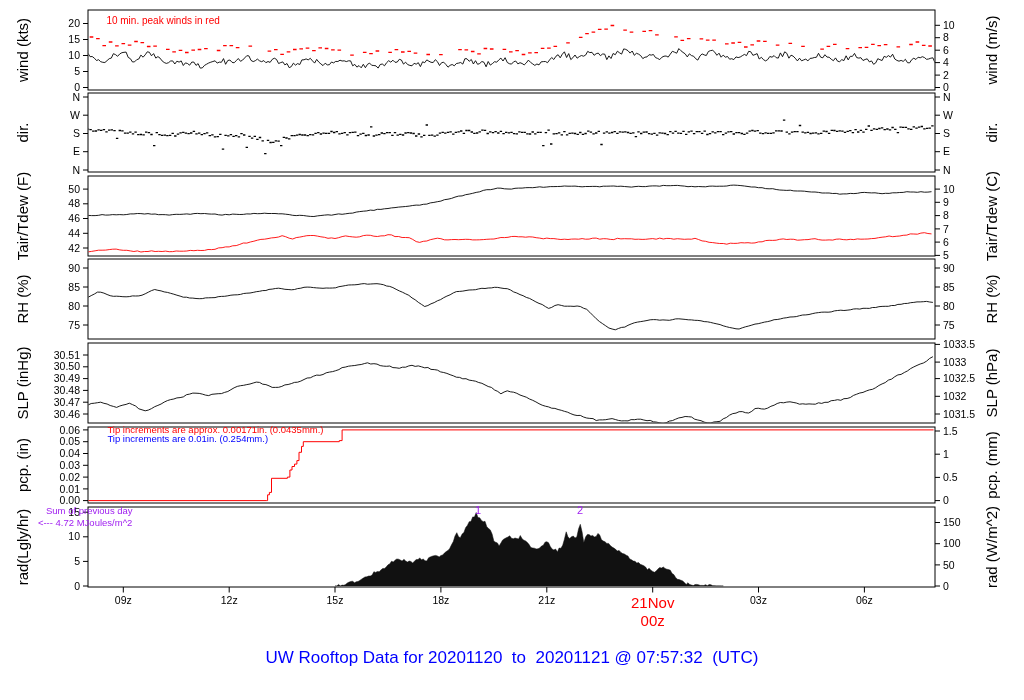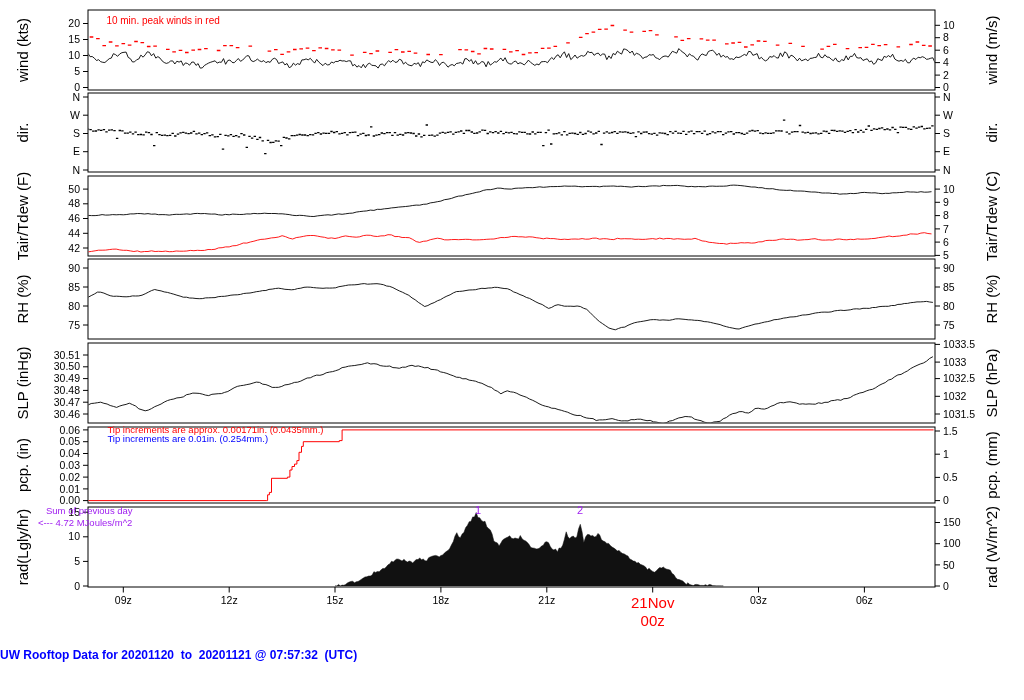--- a/index.html
+++ b/index.html
@@ -1,19 +1,19 @@
 <!DOCTYPE html>
 <html><head>
 <meta charset="utf-8">
 <style>
   html,body{margin:0;padding:0;background:#fff;}
   .fig{position:relative;width:1024px;height:700px;background:#fff;overflow:hidden;
        font-family:"Liberation Sans", sans-serif;}
-  .chart-title{position:absolute;left:0;top:648px;width:1024px;text-align:left;
-       color:#0000ff;font-size:12px;white-space:pre;font-weight:bold;}
+  .chart-title{position:absolute;left:0;top:648px;width:1024px;text-align:center;
+       color:#0000ff;font-size:17px;white-space:pre;}
   svg text{font-family:"Liberation Sans", sans-serif;}
 </style>
 </head>
 <body>
 
 <div class="fig">
   <svg id="meteogram" width="1024" height="645" viewBox="0 0 1024 645">
       <g>
         <clipPath id="clip0">
           <rect x="88.5" y="10.5" width="846" height="79"></rect>

